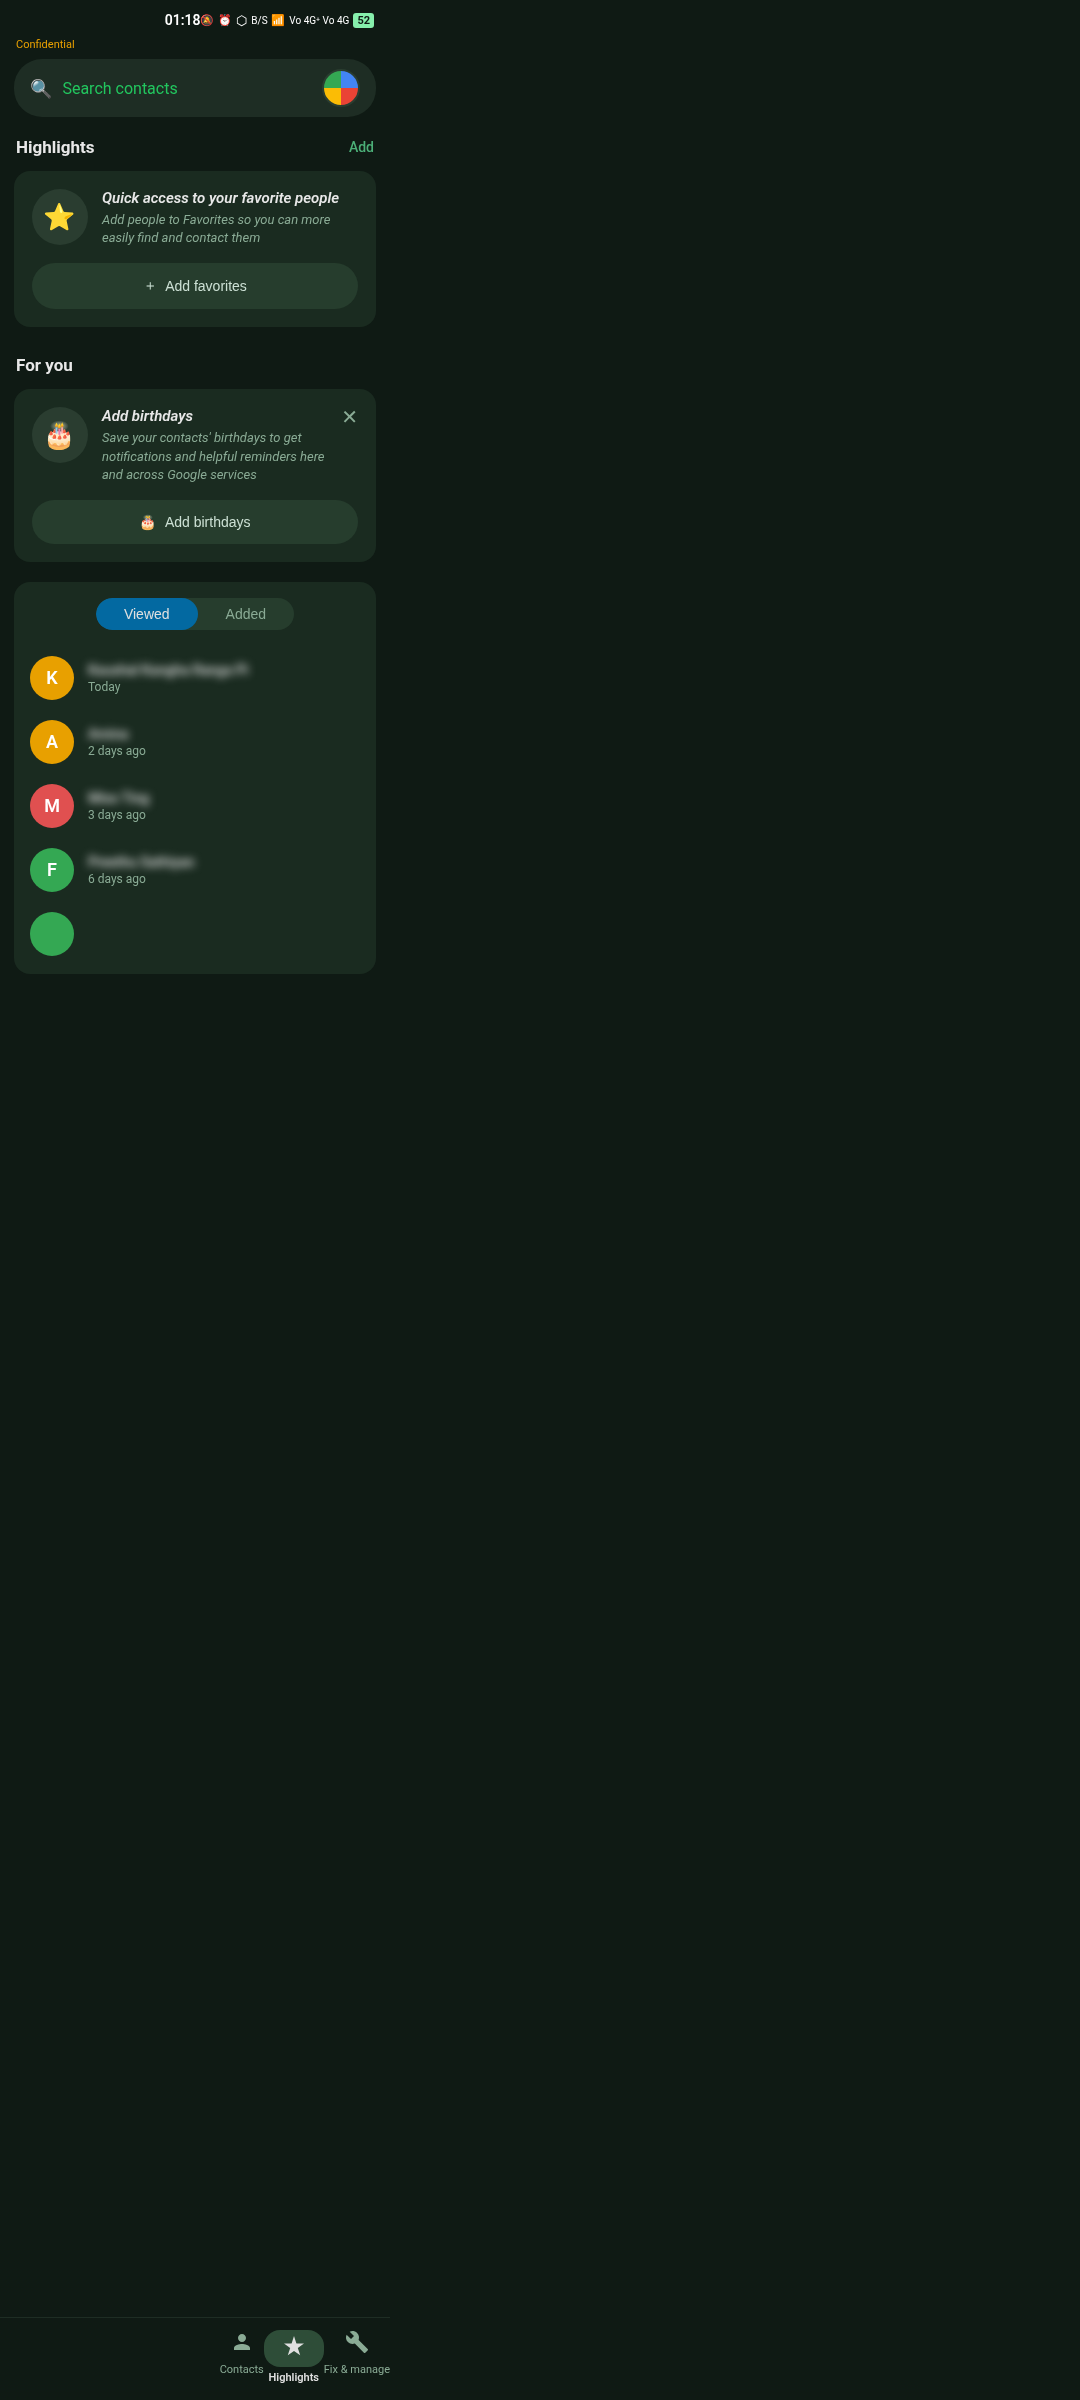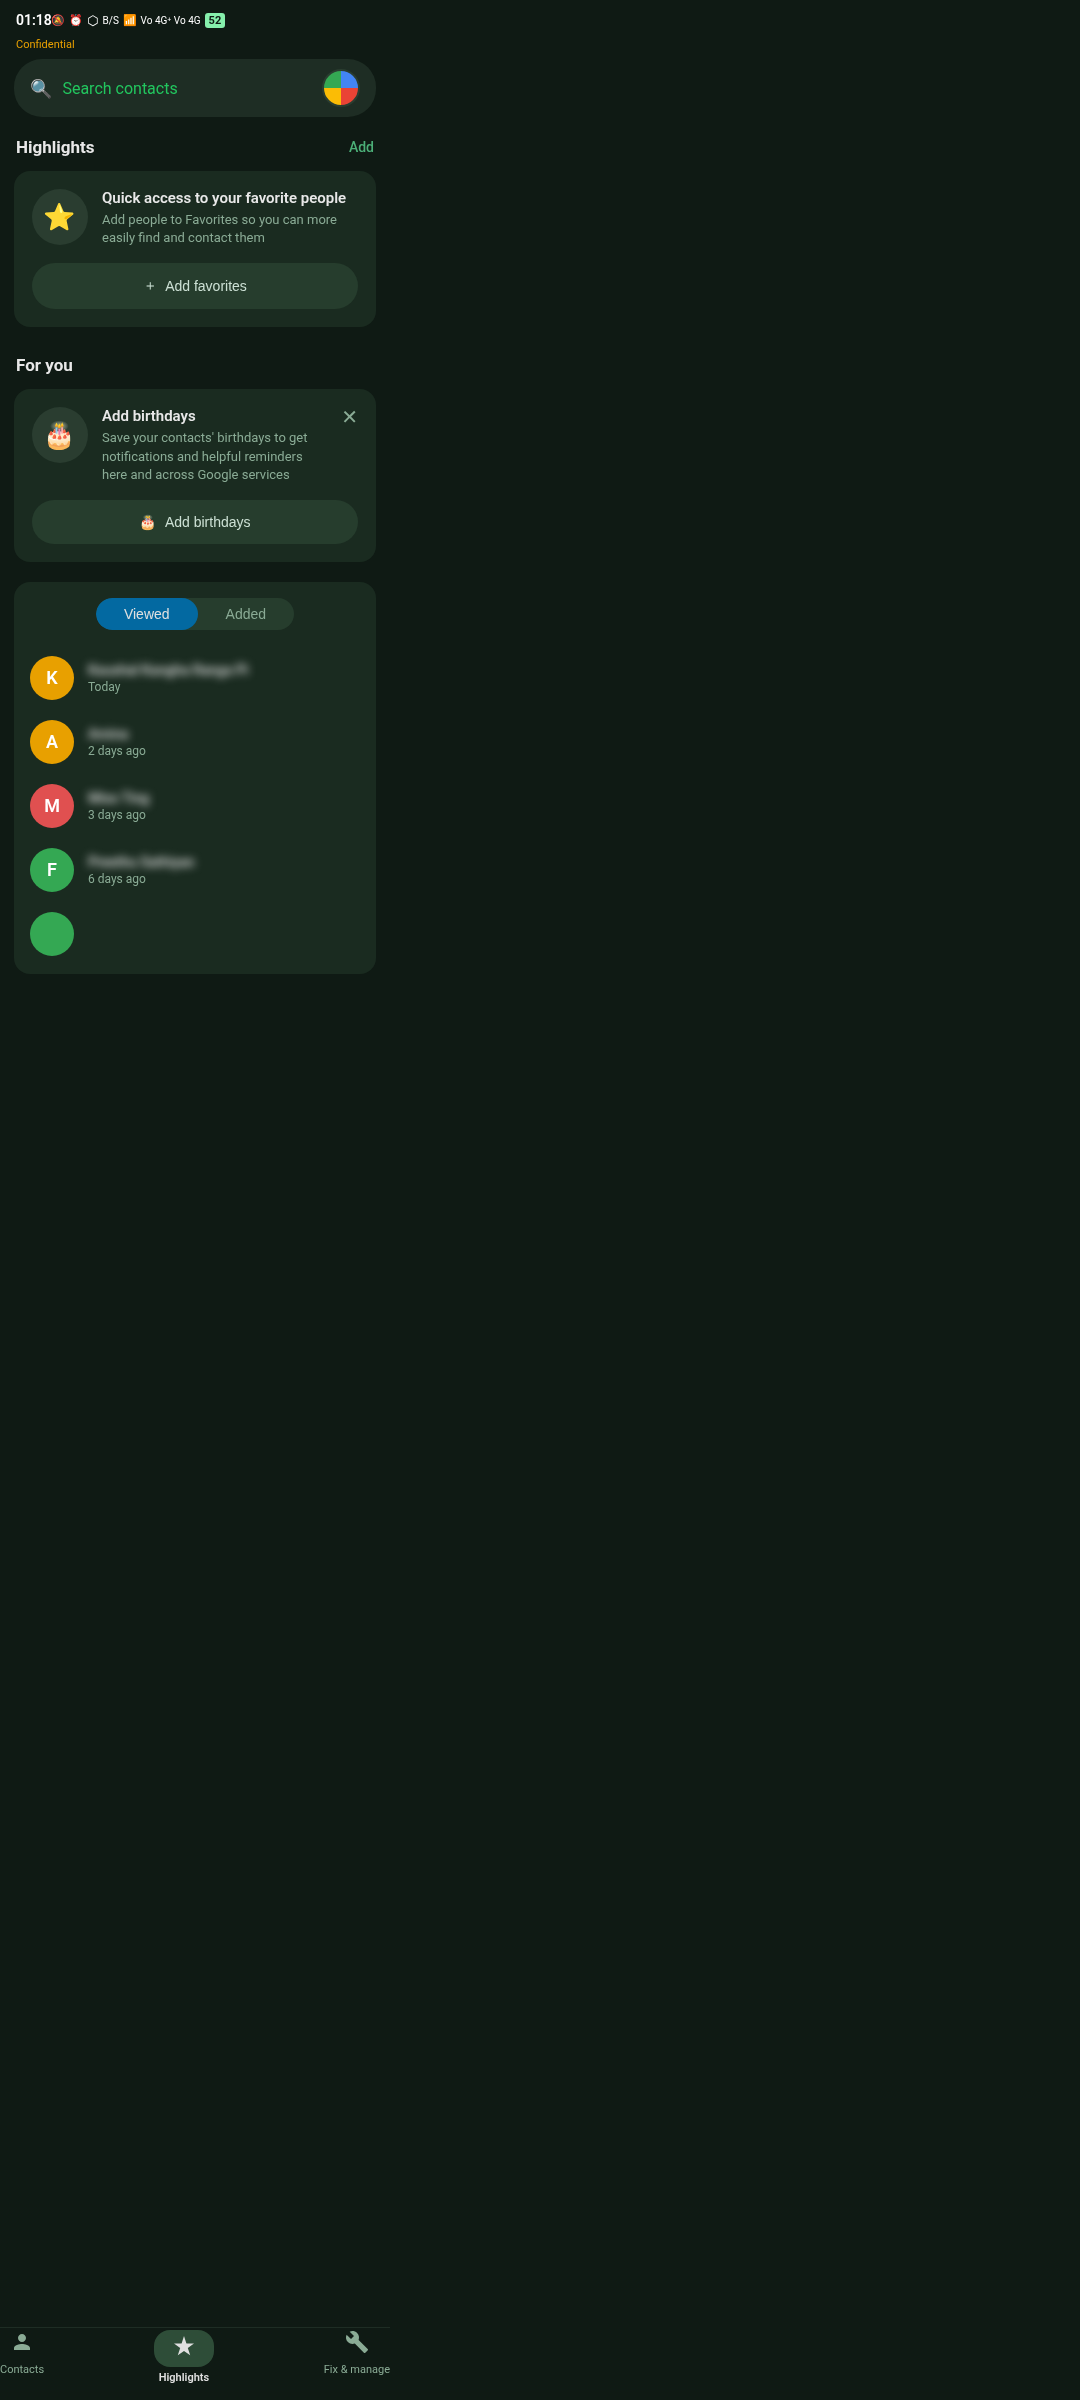--- a/index.html
+++ b/index.html
@@ -11,21 +11,21 @@
       font-family: 'Roboto', Arial, sans-serif;
       width: 390px;
       min-height: 860px;
       overflow-x: hidden;
       position: relative;
     }
 
     
     .status-bar {
       display: flex;
-      justify-content: flex-start;
+      justify-content: flex-end;
       align-items: center;
       padding: 8px 16px 4px;
       height: 36px;
       background: #0f1a14;
     }
     .status-time {
       font-size: 14px;
       font-weight: 600;
       color: #fff;
     }
@@ -113,20 +113,21 @@
       background: #2a3d30;
       display: flex;
       align-items: center;
       justify-content: center;
       flex-shrink: 0;
       font-size: 26px;
     }
 
     .card-text-wrap {
       flex: 1;
+      font-style: italic;
     }
     .card-title {
       font-size: 15px;
       font-weight: 600;
       color: #e8e8e8;
       margin-bottom: 4px;
     }
     .card-desc {
       font-size: 13px;
       color: #8aab95;
@@ -246,22 +247,22 @@
     }
 
     
     .bottom-nav {
       position: fixed;
       bottom: 0;
       left: 0;
       width: 390px;
       background: #0f1a14;
       display: flex;
-      justify-content: space-between;
-      padding: 2px 0 16px;
+      justify-content: flex-end;
+      padding: 12px 0 16px;
       border-top: 1px solid #1e2d24;
     }
     .nav-item {
       display: flex;
       flex-direction: column;
       align-items: center;
       gap: 4px;
       font-size: 11px;
       color: #8aab95;
       cursor: pointer;

